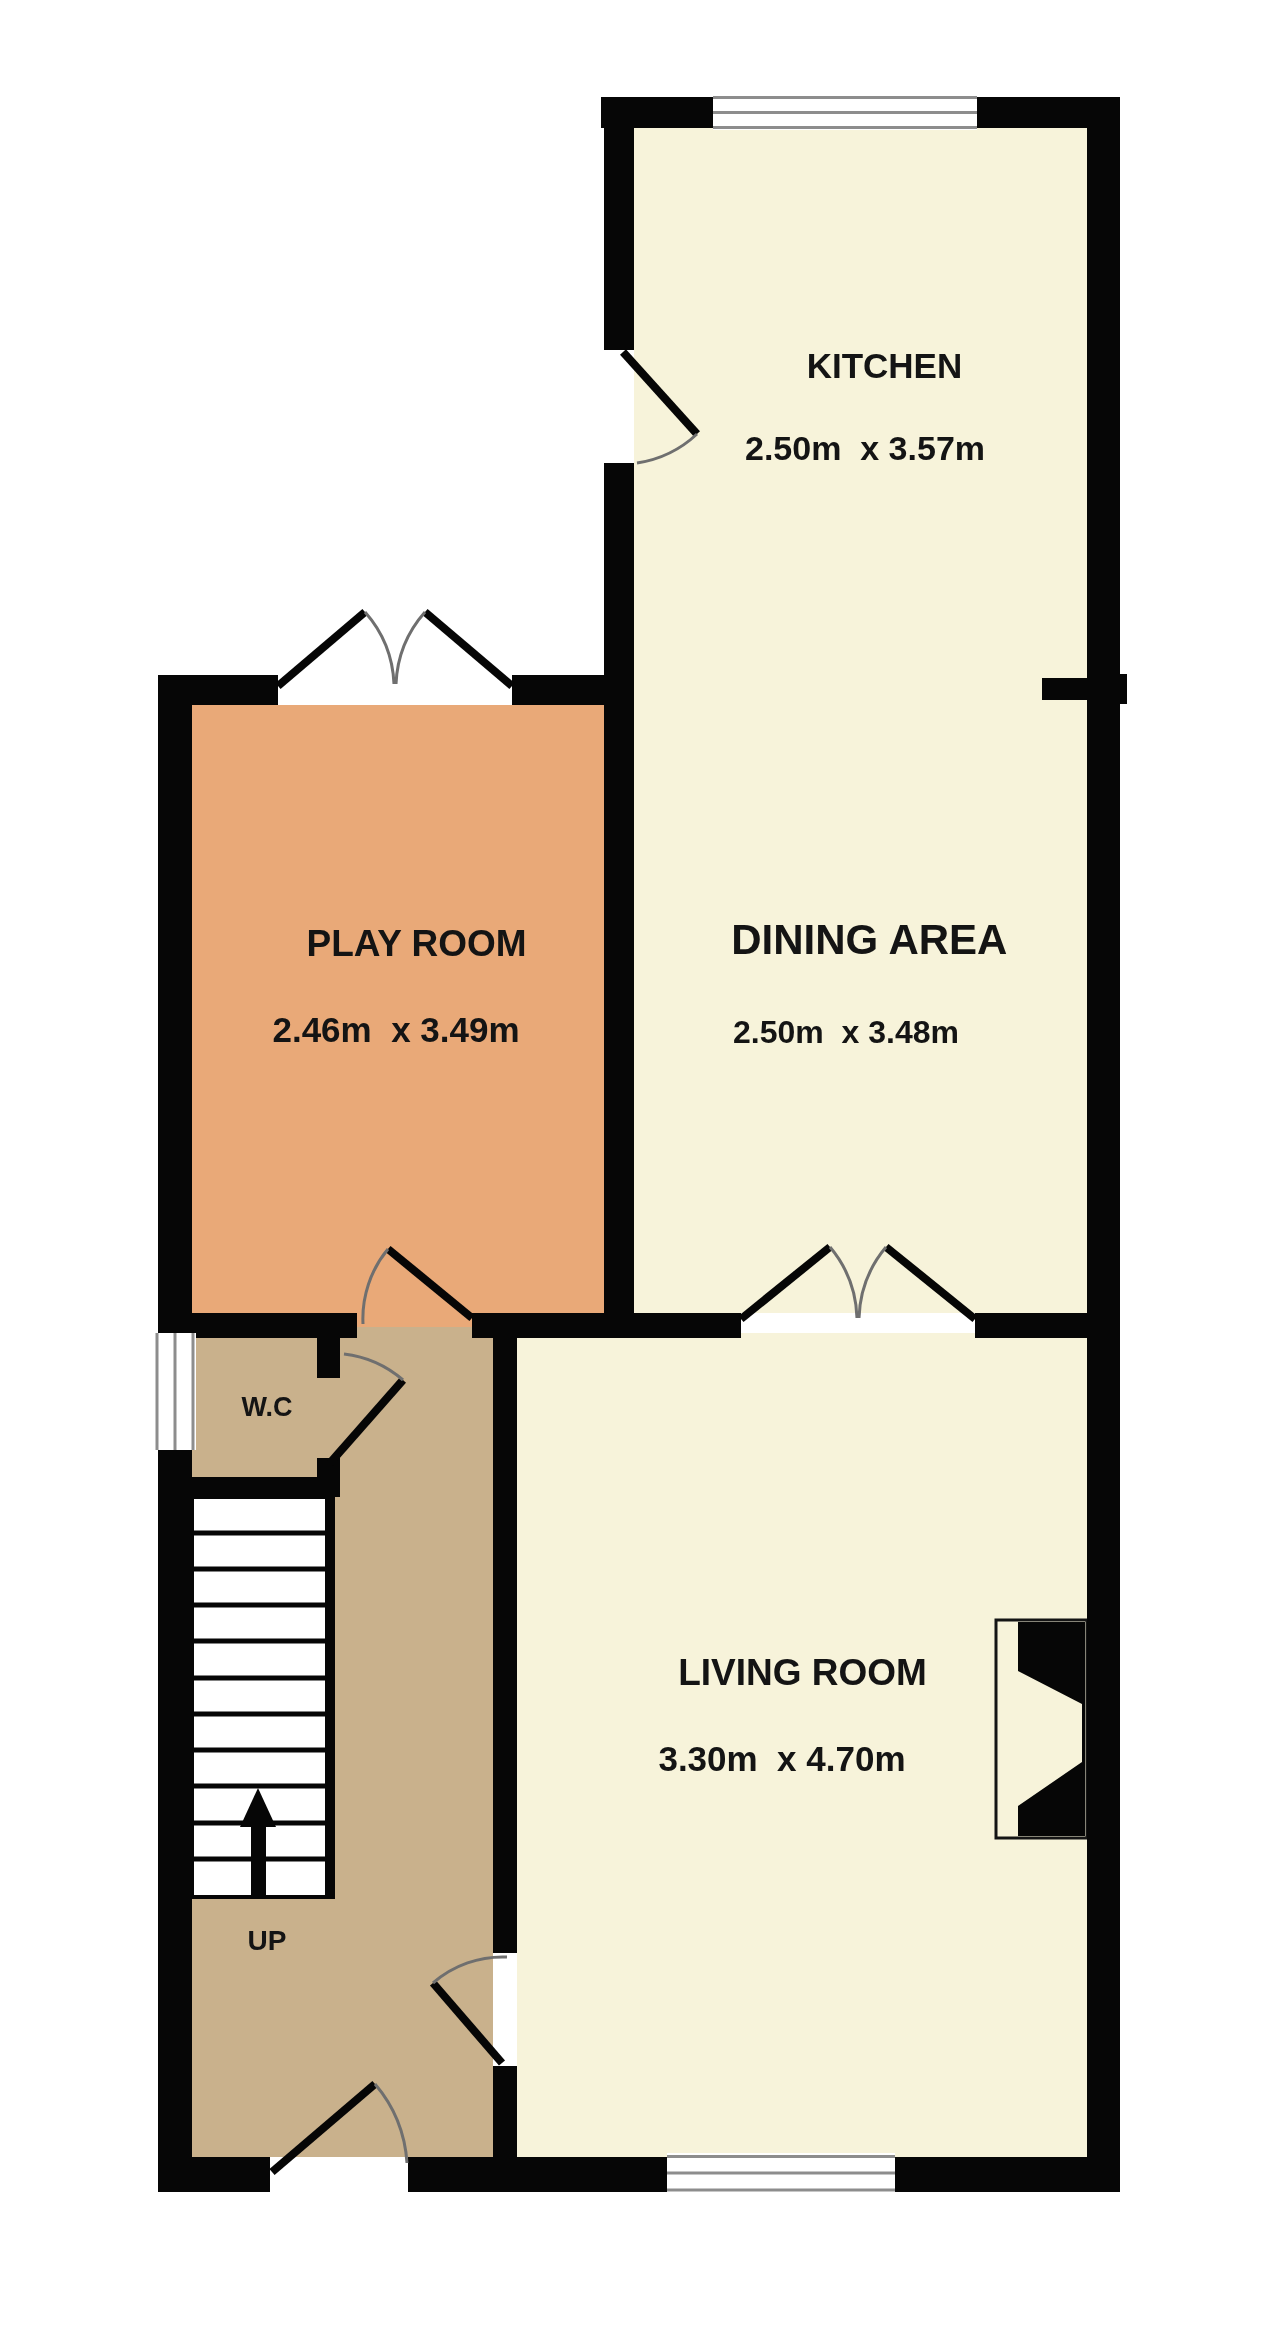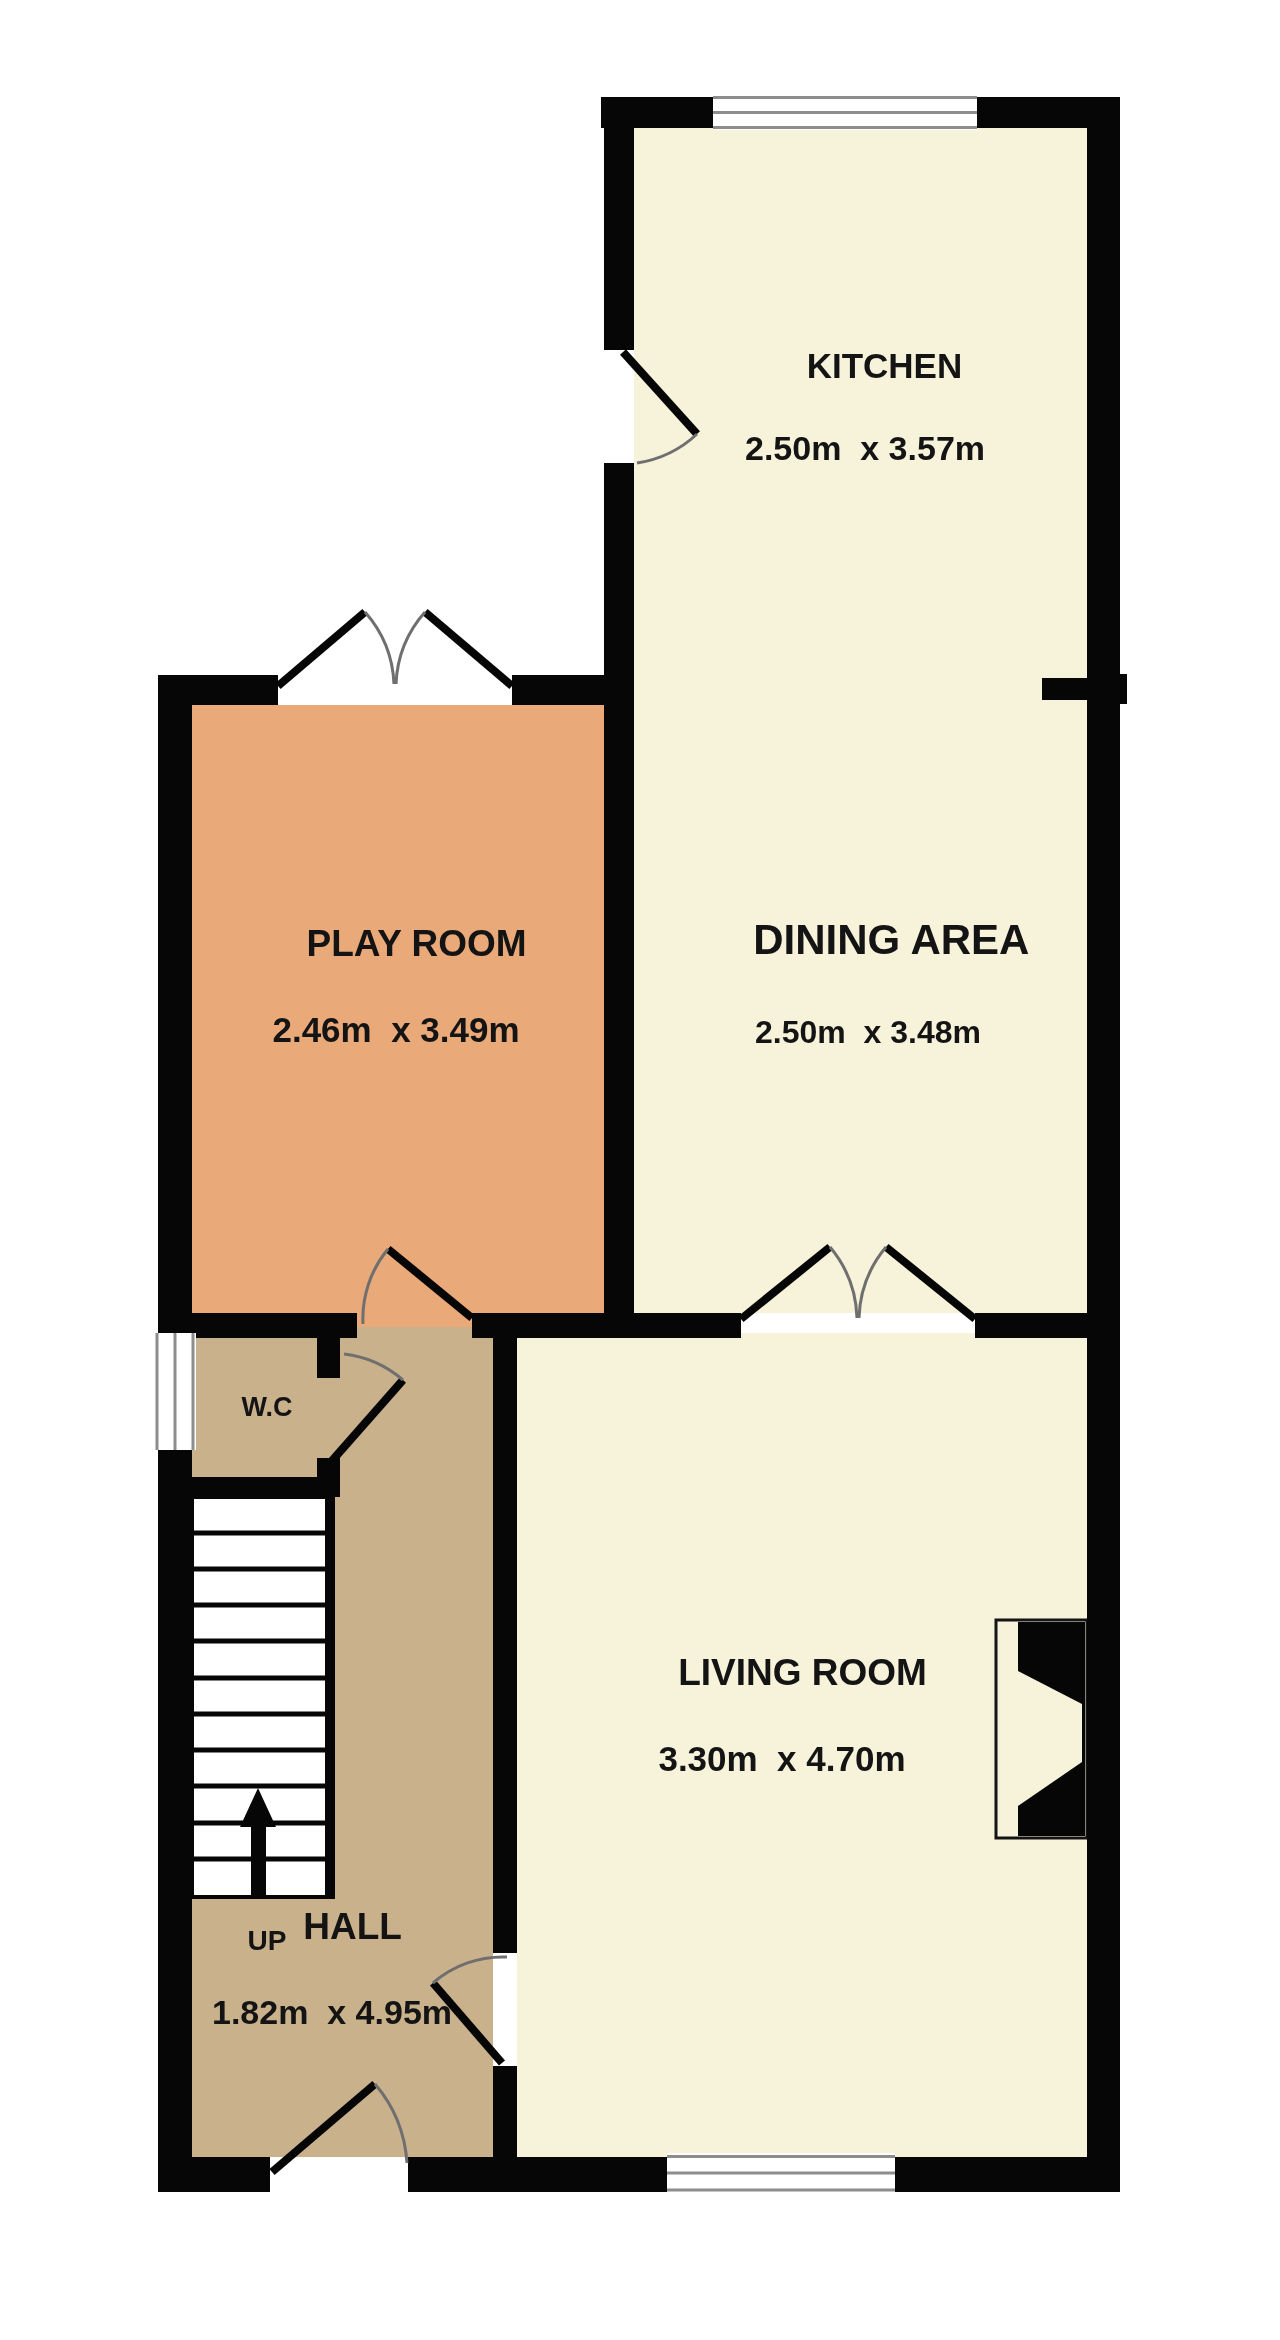--- a/index.html
+++ b/index.html
@@ -23,21 +23,21 @@
   .arc{stroke:var(--door-arc,#6f6f6f);stroke-width:3;fill:none;}
   .fireplace-rect{fill:var(--room-cream,#f7f3da);stroke:#141414;stroke-width:3;}
   .room-label{
     position:absolute;transform:translate(-50%,-50%);
     text-align:center;color:var(--label-text,#141414);
     font-weight:700;line-height:1.18;white-space:pre;
   }
   .room-label .dims{display:block;white-space:pre;}
   .lbl-kitchen{left:865px;top:427px;font-size:35px;}
   .lbl-kitchen .dims{font-size:34px;}
-  .lbl-dining{left:868px;top:1008px;font-size:42px;}
+  .lbl-dining{left:846px;top:1008px;font-size:42px;}
   .lbl-dining .dims{font-size:32px;}
   .lbl-play{left:396px;top:1008px;font-size:37px;text-align:center;}
   .lbl-play .dims{font-size:35px;}
   .lbl-wc{left:252px;top:1408px;font-size:27px;}
   .lbl-hall{left:332px;top:1990px;font-size:37px;}
   .lbl-hall .dims{font-size:34px;}
   .lbl-living{left:782px;top:1737px;font-size:37px;}
   .lbl-living .dims{font-size:35px;}
   .lbl-up{
     position:absolute;transform:translate(-50%,-50%);
@@ -164,22 +164,18 @@
     <span>DINING AREA</span>
     <span class="dims">2.50m  x 3.48m</span>
   </div>
   <div class="room-label lbl-play">
     <span>PLAY ROOM</span>
     <span class="dims">2.46m  x 3.49m</span>
   </div>
   <div class="room-label lbl-wc">
     <span>W.C</span>
   </div>
-  <div class="room-label lbl-hall">
-    <span>HALL</span>
-    <span class="dims">1.82m  x 4.95m</span>
-  </div>
   <div class="room-label lbl-living">
     <span>LIVING ROOM</span>
     <span class="dims">3.30m  x 4.70m</span>
   </div>
   <div class="lbl-up">UP</div>
 </div>
 
 </body></html>

